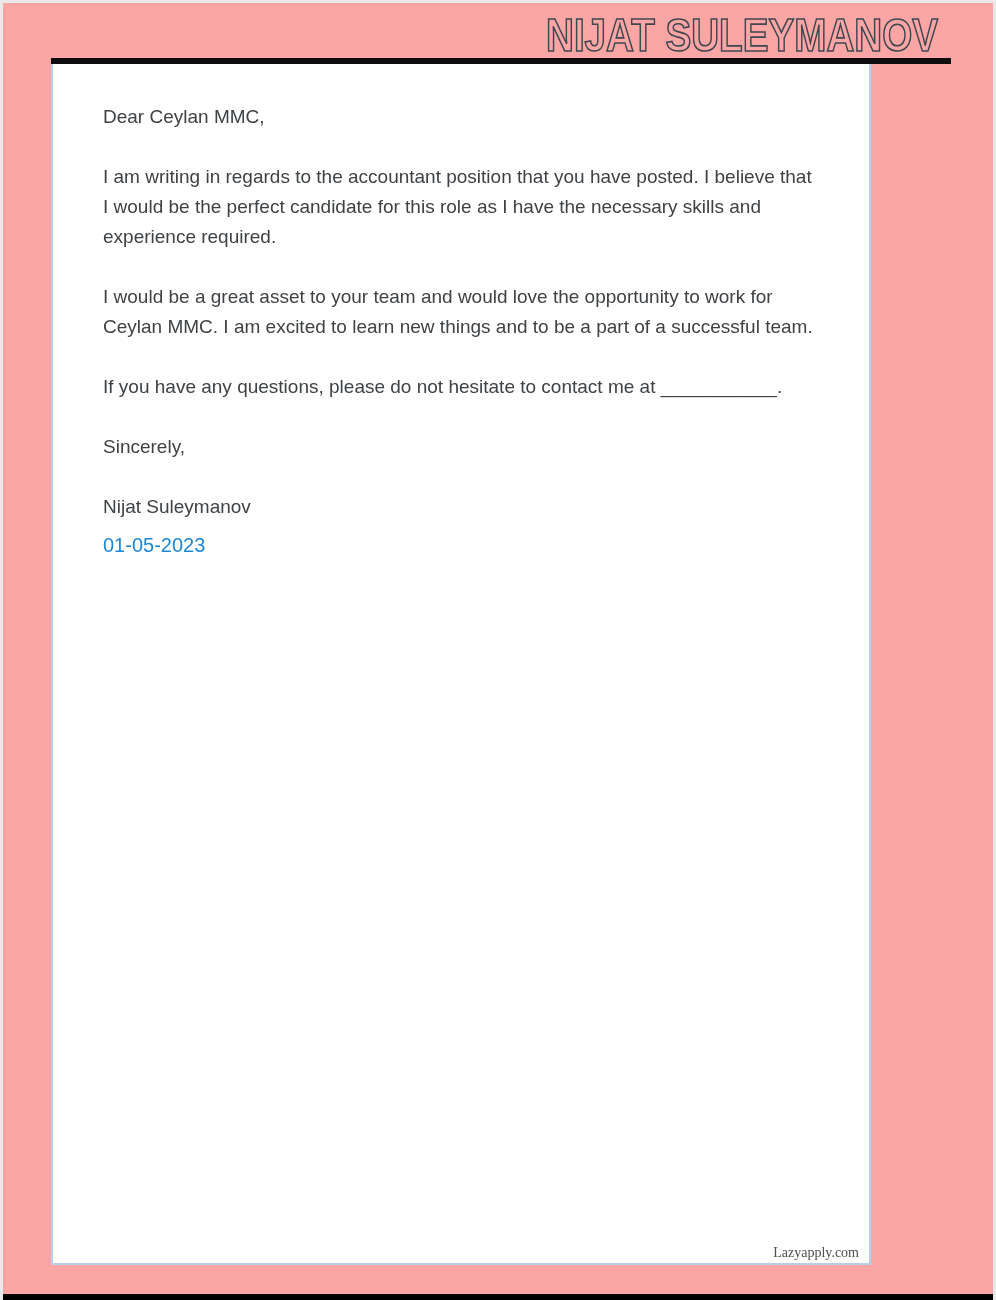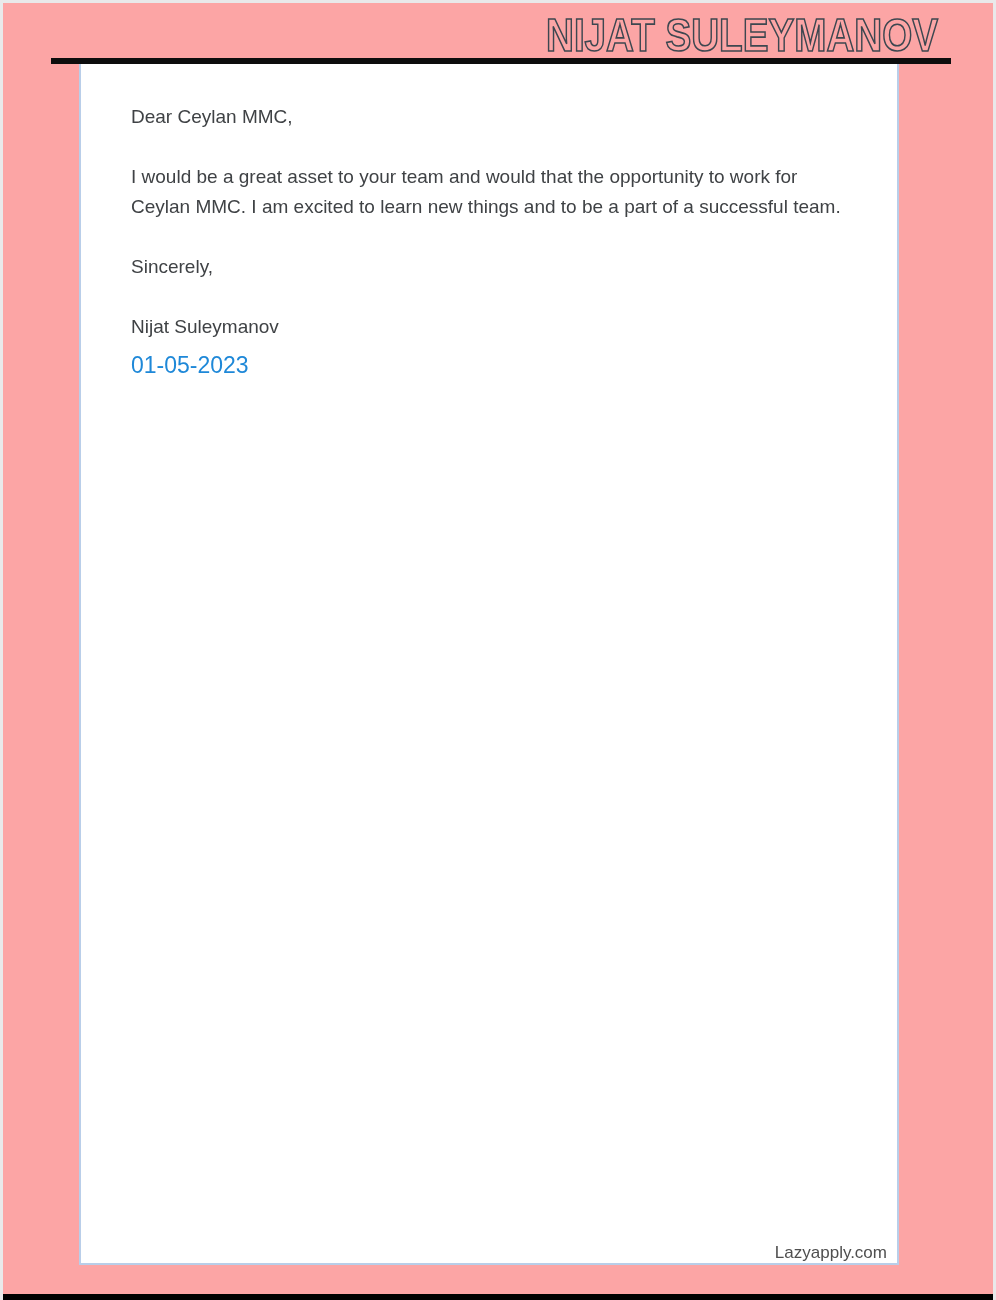--- a/index.html
+++ b/index.html
@@ -36,44 +36,44 @@
   .page {
     position: absolute;
     top: 61px;
     left: 48px;
     width: 820px;
     height: 1201px;
     background: #ffffff;
     box-sizing: border-box;
     border: 2px solid #b9cee9;
     border-top: none;
-    margin-left: 28px;
   }
   .letter {
     padding: 38px 52px 0 50px;
     color: #3f4245;
     font-size: 19px;
     line-height: 30px;
   }
   .letter p {
     margin: 0 0 30px 0;
   }
   .date {
     color: #1e88d8;
     margin-top: 8px;
-    font-size: 23px;
+    font-size: 20px;
     line-height: 30px;
   }
   .watermark {
     position: absolute;
     right: 10px;
     bottom: 2px;
-    font-size: 17px;
+    font-size: 14px;
     line-height: 16px;
     color: #4f4f4f;
+    font-family: Liberation Serif, serif;
   }
   .bottom-bar {
     position: absolute;
     bottom: 0;
     left: -3px;
     width: 996px;
     height: 6px;
     background: #000000;
   }
 </style>
@@ -84,21 +84,23 @@
 
   <svg class="header-name-svg" viewBox="0 0 400 52" xmlns="http://www.w3.org/2000/svg">
     <text x="4" y="41" textLength="392" lengthAdjust="spacingAndGlyphs" font-family="Liberation Sans, sans-serif" font-size="46" font-weight="bold" fill="none" stroke="#3d4750" stroke-width="1.7">NIJAT SULEYMANOV</text>
   </svg>
 
   <div class="top-rule"></div>
 
   <div class="page">
     <div class="letter">
       <p>Dear Ceylan MMC,</p>
-      <p>I would be a great asset to your team and would that the opportunity to work for Ceylan MMC. I am excited to learn new things and to be a part of a successful team.</p>
+      <p>I am writing in regards to the accountant position that you have posted. I believe that I would be the perfect candidate for this role as I have the necessary skills and experience required.</p>
+      <p>I would be a great asset to your team and would love the opportunity to work for Ceylan MMC. I am excited to learn new things and to be a part of a successful team.</p>
+      <p>If you have any questions, please do not hesitate to contact me at ___________.</p>
       <p>Sincerely,</p>
       <p style="margin-bottom:0;">Nijat Suleymanov</p>
       <div class="date">01-05-2023</div>
     </div>
     <div class="watermark">Lazyapply.com</div>
   </div>
 
   <div class="bottom-bar"></div>
 
 </div>

